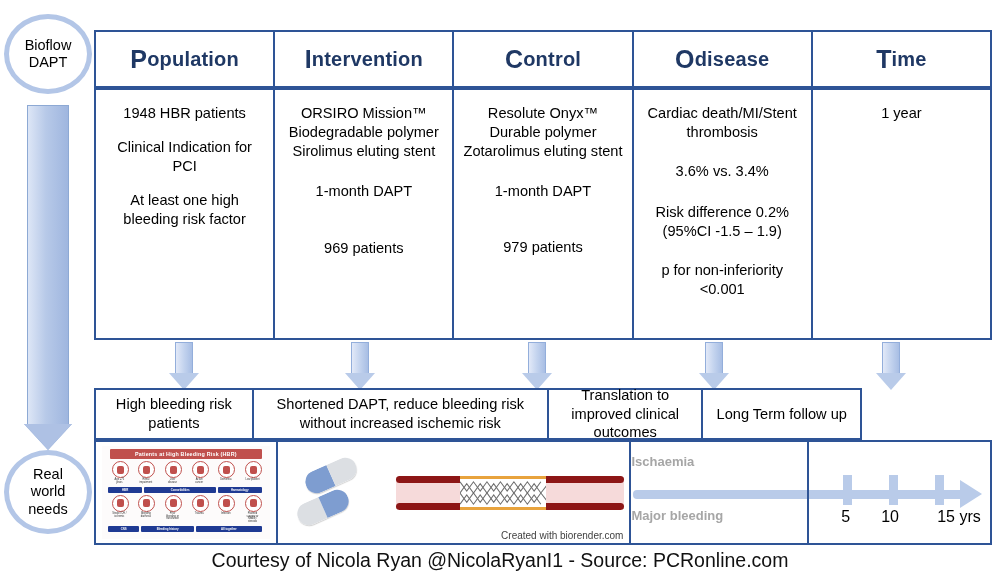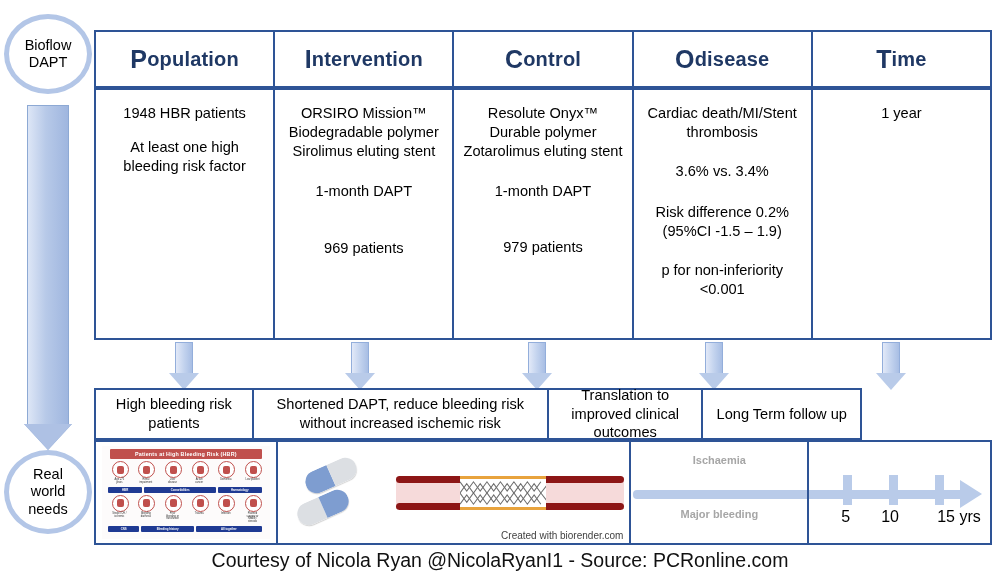--- a/index.html
+++ b/index.html
@@ -73,21 +73,21 @@
 
   
   .artery{position:absolute;left:0;right:0;top:50%;transform:translateY(-50%);height:46px;}
   .art-wall{position:absolute;left:0;right:0;height:7px;background:#8d1616;border-radius:4px;}
   .art-lumen{position:absolute;left:0;right:0;top:7px;bottom:7px;background:#f6dada;}
   .stent-mesh{position:absolute;left:28%;width:38%;top:6px;bottom:6px;background:#ffffff;
               border-top:3px solid #e8a33d;border-bottom:3px solid #e8a33d;overflow:hidden;}
   .biorender{position:absolute;right:6px;bottom:2px;font-size:10px;color:#3f3f3f;}
 
   
-  .isch-txt{font-size:11px;font-weight:bold;color:#a6a6a6;text-align:center;}
+  .isch-txt{font-size:13px;font-weight:bold;color:#a6a6a6;}
   .isch-bar{position:absolute;height:9px;background:#b9cbe9;border-radius:4px;}
 
   
   .tl-shaft{position:absolute;height:9px;background:#b9cbe9;}
   .tl-tick{position:absolute;width:9px;height:30px;background:#b9cbe9;}
   .tl-head{position:absolute;width:0;height:0;border-top:14px solid transparent;
            border-bottom:14px solid transparent;border-left:22px solid #b9cbe9;}
   .tl-lbl{position:absolute;font-size:16px;color:#000;}
 
   
@@ -138,20 +138,21 @@
         <span class="cap">T</span>
           <span>ime</span>
       </div>
     </div>
   </div>
 
   <div class="abs tbl-border" style="left:94px;top:88px;width:898px;height:252px;">
     <div class="body-row">
       <div class="bcell cell">
         <p>1948 HBR patients</p>
+        <p>Clinical Indication for PCI</p>
         <p>At least one high bleeding risk factor</p>
       </div>
       <div class="bcell cell">
         <p>ORSIRO Mission™ Biodegradable polymer Sirolimus eluting stent</p>
         <p style="margin-top:6px">1-month DAPT</p>
         <p style="margin-top:23px">969 patients</p>
       </div>
       <div class="bcell cell">
         <p>Resolute Onyx™ Durable polymer Zotarolimus eluting stent</p>
         <p style="margin-top:6px">1-month DAPT</p>

